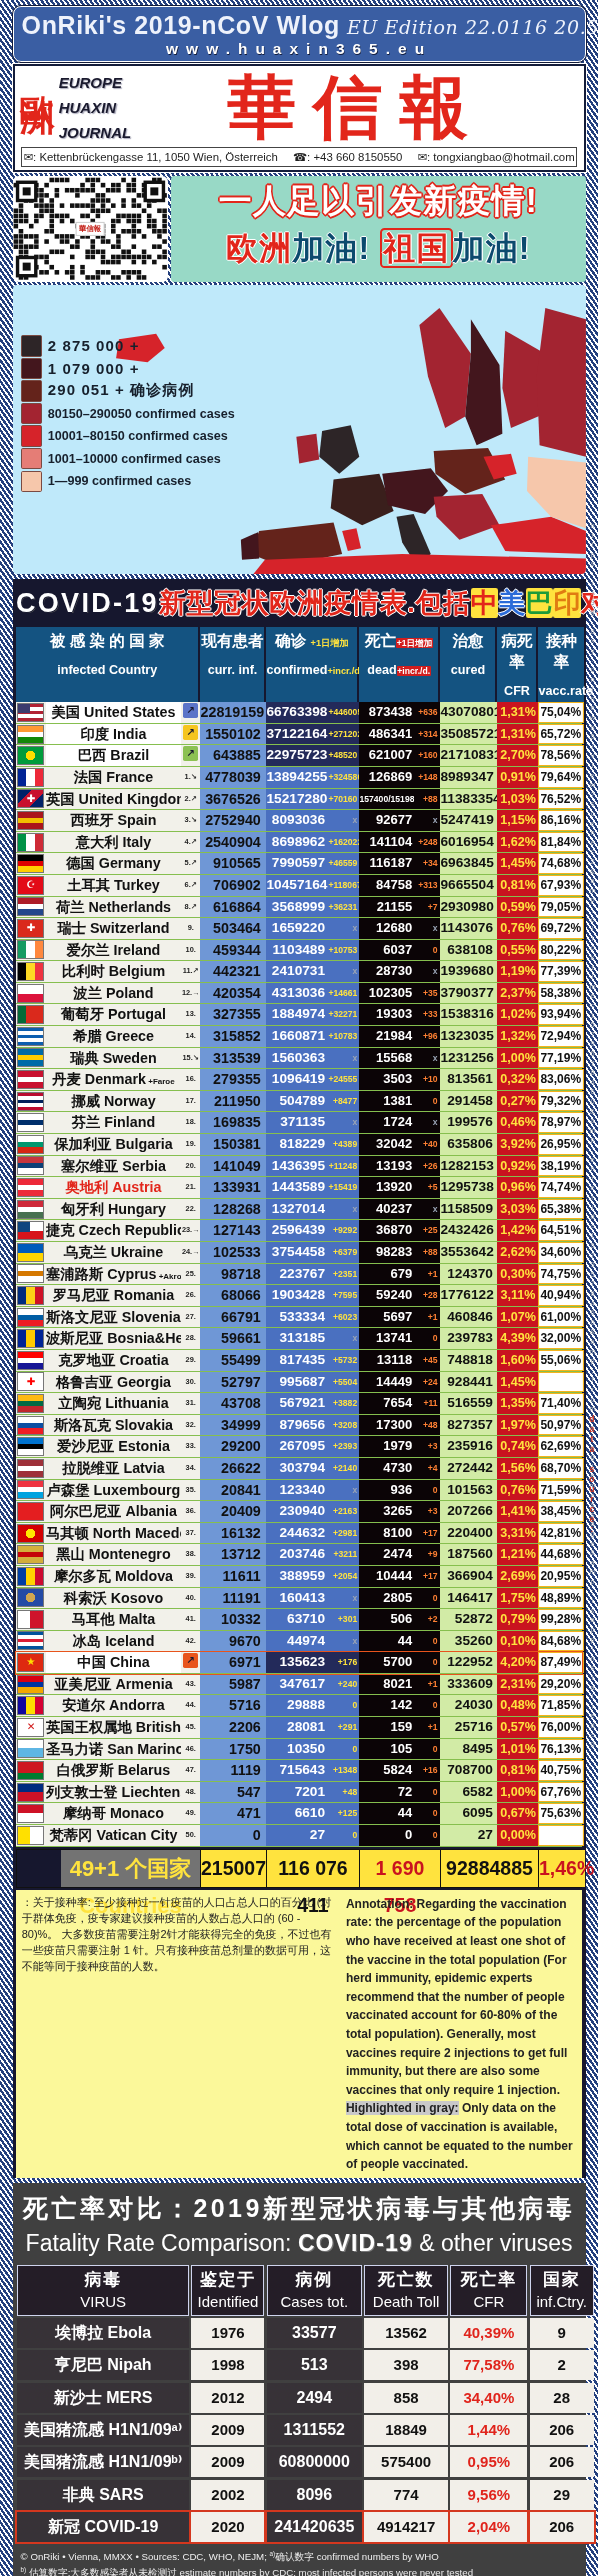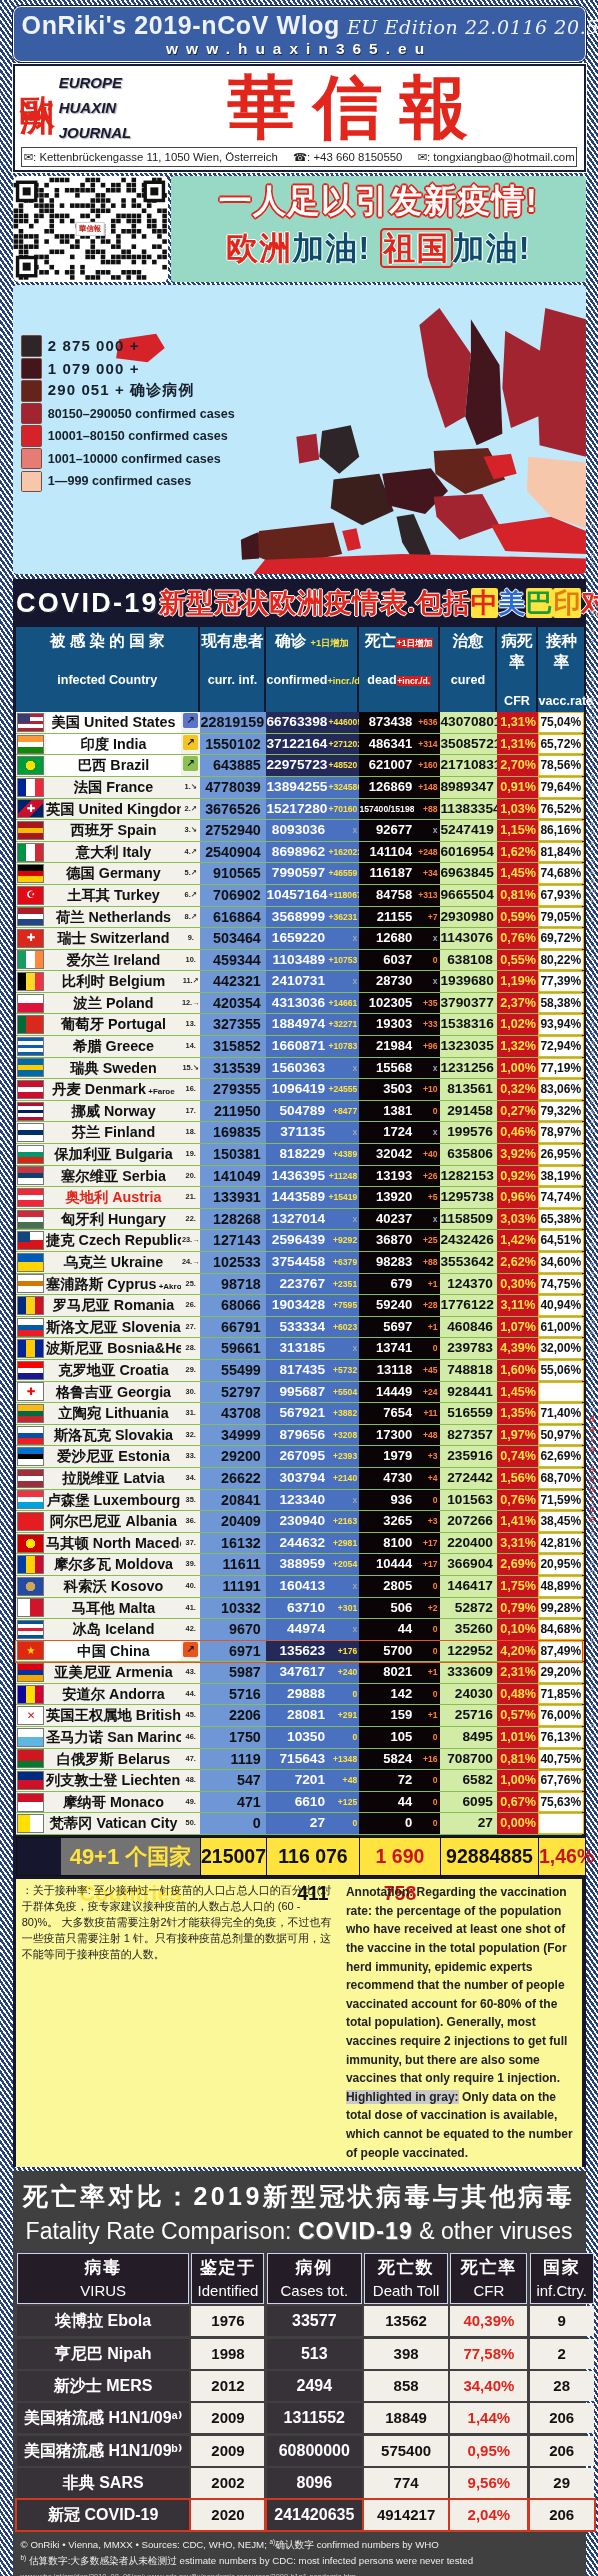--- a/index.html
+++ b/index.html
@@ -54,21 +54,21 @@
   .tp-w{color:#fff;letter-spacing:2.3px;text-shadow:-1.1px 0 #16172e,1.1px 0 #16172e,0 1.1px #16172e,0 -1.1px #16172e,1.1px 1.1px 0 #555;}
   .tp-r{color:#e2261b;text-shadow:-1.1px 0 #fff,1.1px 0 #fff,0 -1.1px #fff,0 1.1px #fff;}
   .tp-ry{color:#e2261b;background:#ffe33e;border-radius:2.3px;}
   .tp-b{color:#2b6bd8;text-shadow:-1.1px 0 #fff,1.1px 0 #fff,0 -1.1px #fff,0 1.1px #fff;}
   .tp-gy{color:#1d9a3a;background:#ffe33e;border-radius:2.3px;}
   .tp-oy{color:#e07b12;background:#ffe33e;border-radius:2.3px;}
 
   .grid{display:grid;grid-template-columns:30px 135px 19.5px 66px 62px 31px 55px 26px 57px 41px 46px;}
   .ghead > div{background:#145381;color:#fff;font-weight:bold;text-align:center;border-right:2.3px solid #16172e;padding:3.4px 0 4.6px;}
   .ghead .zh{font-size:15.5px;display:block;}
-  .ghead .en{font-size:12.6px;display:block;margin-top:21px;}
+  .ghead .en{font-size:12.6px;display:block;margin-top:11px;}
   .ghead .inc-y{color:#ffe33e;font-size:9.2px;font-weight:bold;}
   .ghead .inc-r{color:#fff;background:#d21d1d;font-size:8.6px;font-weight:bold;border-radius:1.1px;padding:0 0.6px;}
   .h-country{grid-column:1 / span 3;}
 
   .trow > div{height:20.6px;line-height:20.6px;overflow:hidden;white-space:nowrap;}
   .trow{border-bottom:1.1px solid #86bf4e;position:relative;}
   .trow.hl{outline:1.7px solid #e8541c;outline-offset:-0.6px;z-index:2;}
   .c-flag{background:#f2f1ea;display:flex;align-items:center;justify-content:center;}
   .flag{width:25px;height:17px;display:inline-block;border:0.6px solid #777;position:relative;overflow:hidden;flex:none;}
   .flag .canton{position:absolute;left:0;top:0;width:45%;height:55%;}
@@ -1146,20 +1146,35 @@
           <div class="c-conf">244632</div>
           <div class="c-cinc">+2981</div>
           <div class="c-dead">8100</div>
           <div class="c-dinc">+17</div>
           <div class="c-cured">220400</div>
           <div class="c-cfr">3,31%</div>
           <div class="c-vacc">42,81%</div>
         </div>
         <div class="grid trow">
           <div class="c-flag">
+            <span class="flag" style="background: linear-gradient(rgb(211, 174, 59) 0%, rgb(211, 174, 59) 33.3%, rgb(196, 3, 8) 33.3%, rgb(196, 3, 8) 66.7%, rgb(211, 174, 59) 66.7%, rgb(211, 174, 59) 100%);"></span>
+          </div>
+          <div class="c-name"><span>黑山 Montenegro</span></div>
+          <div class="c-rank">38.</div>
+          <div class="c-curr">13712</div>
+          <div class="c-conf">203746</div>
+          <div class="c-cinc">+3211</div>
+          <div class="c-dead">2474</div>
+          <div class="c-dinc">+9</div>
+          <div class="c-cured">187560</div>
+          <div class="c-cfr">1,21%</div>
+          <div class="c-vacc">44,68%</div>
+        </div>
+        <div class="grid trow">
+          <div class="c-flag">
             <span class="flag" style="background: linear-gradient(90deg, rgb(0, 61, 165) 0%, rgb(0, 61, 165) 33.3%, rgb(255, 210, 0) 33.3%, rgb(255, 210, 0) 66.7%, rgb(204, 9, 47) 66.7%, rgb(204, 9, 47) 100%);"></span>
           </div>
           <div class="c-name"><span>摩尔多瓦 Moldova</span></div>
           <div class="c-rank">39.</div>
           <div class="c-curr">11611</div>
           <div class="c-conf">388959</div>
           <div class="c-cinc">+2054</div>
           <div class="c-dead">10444</div>
           <div class="c-dinc">+17</div>
           <div class="c-cured">366904</div>

